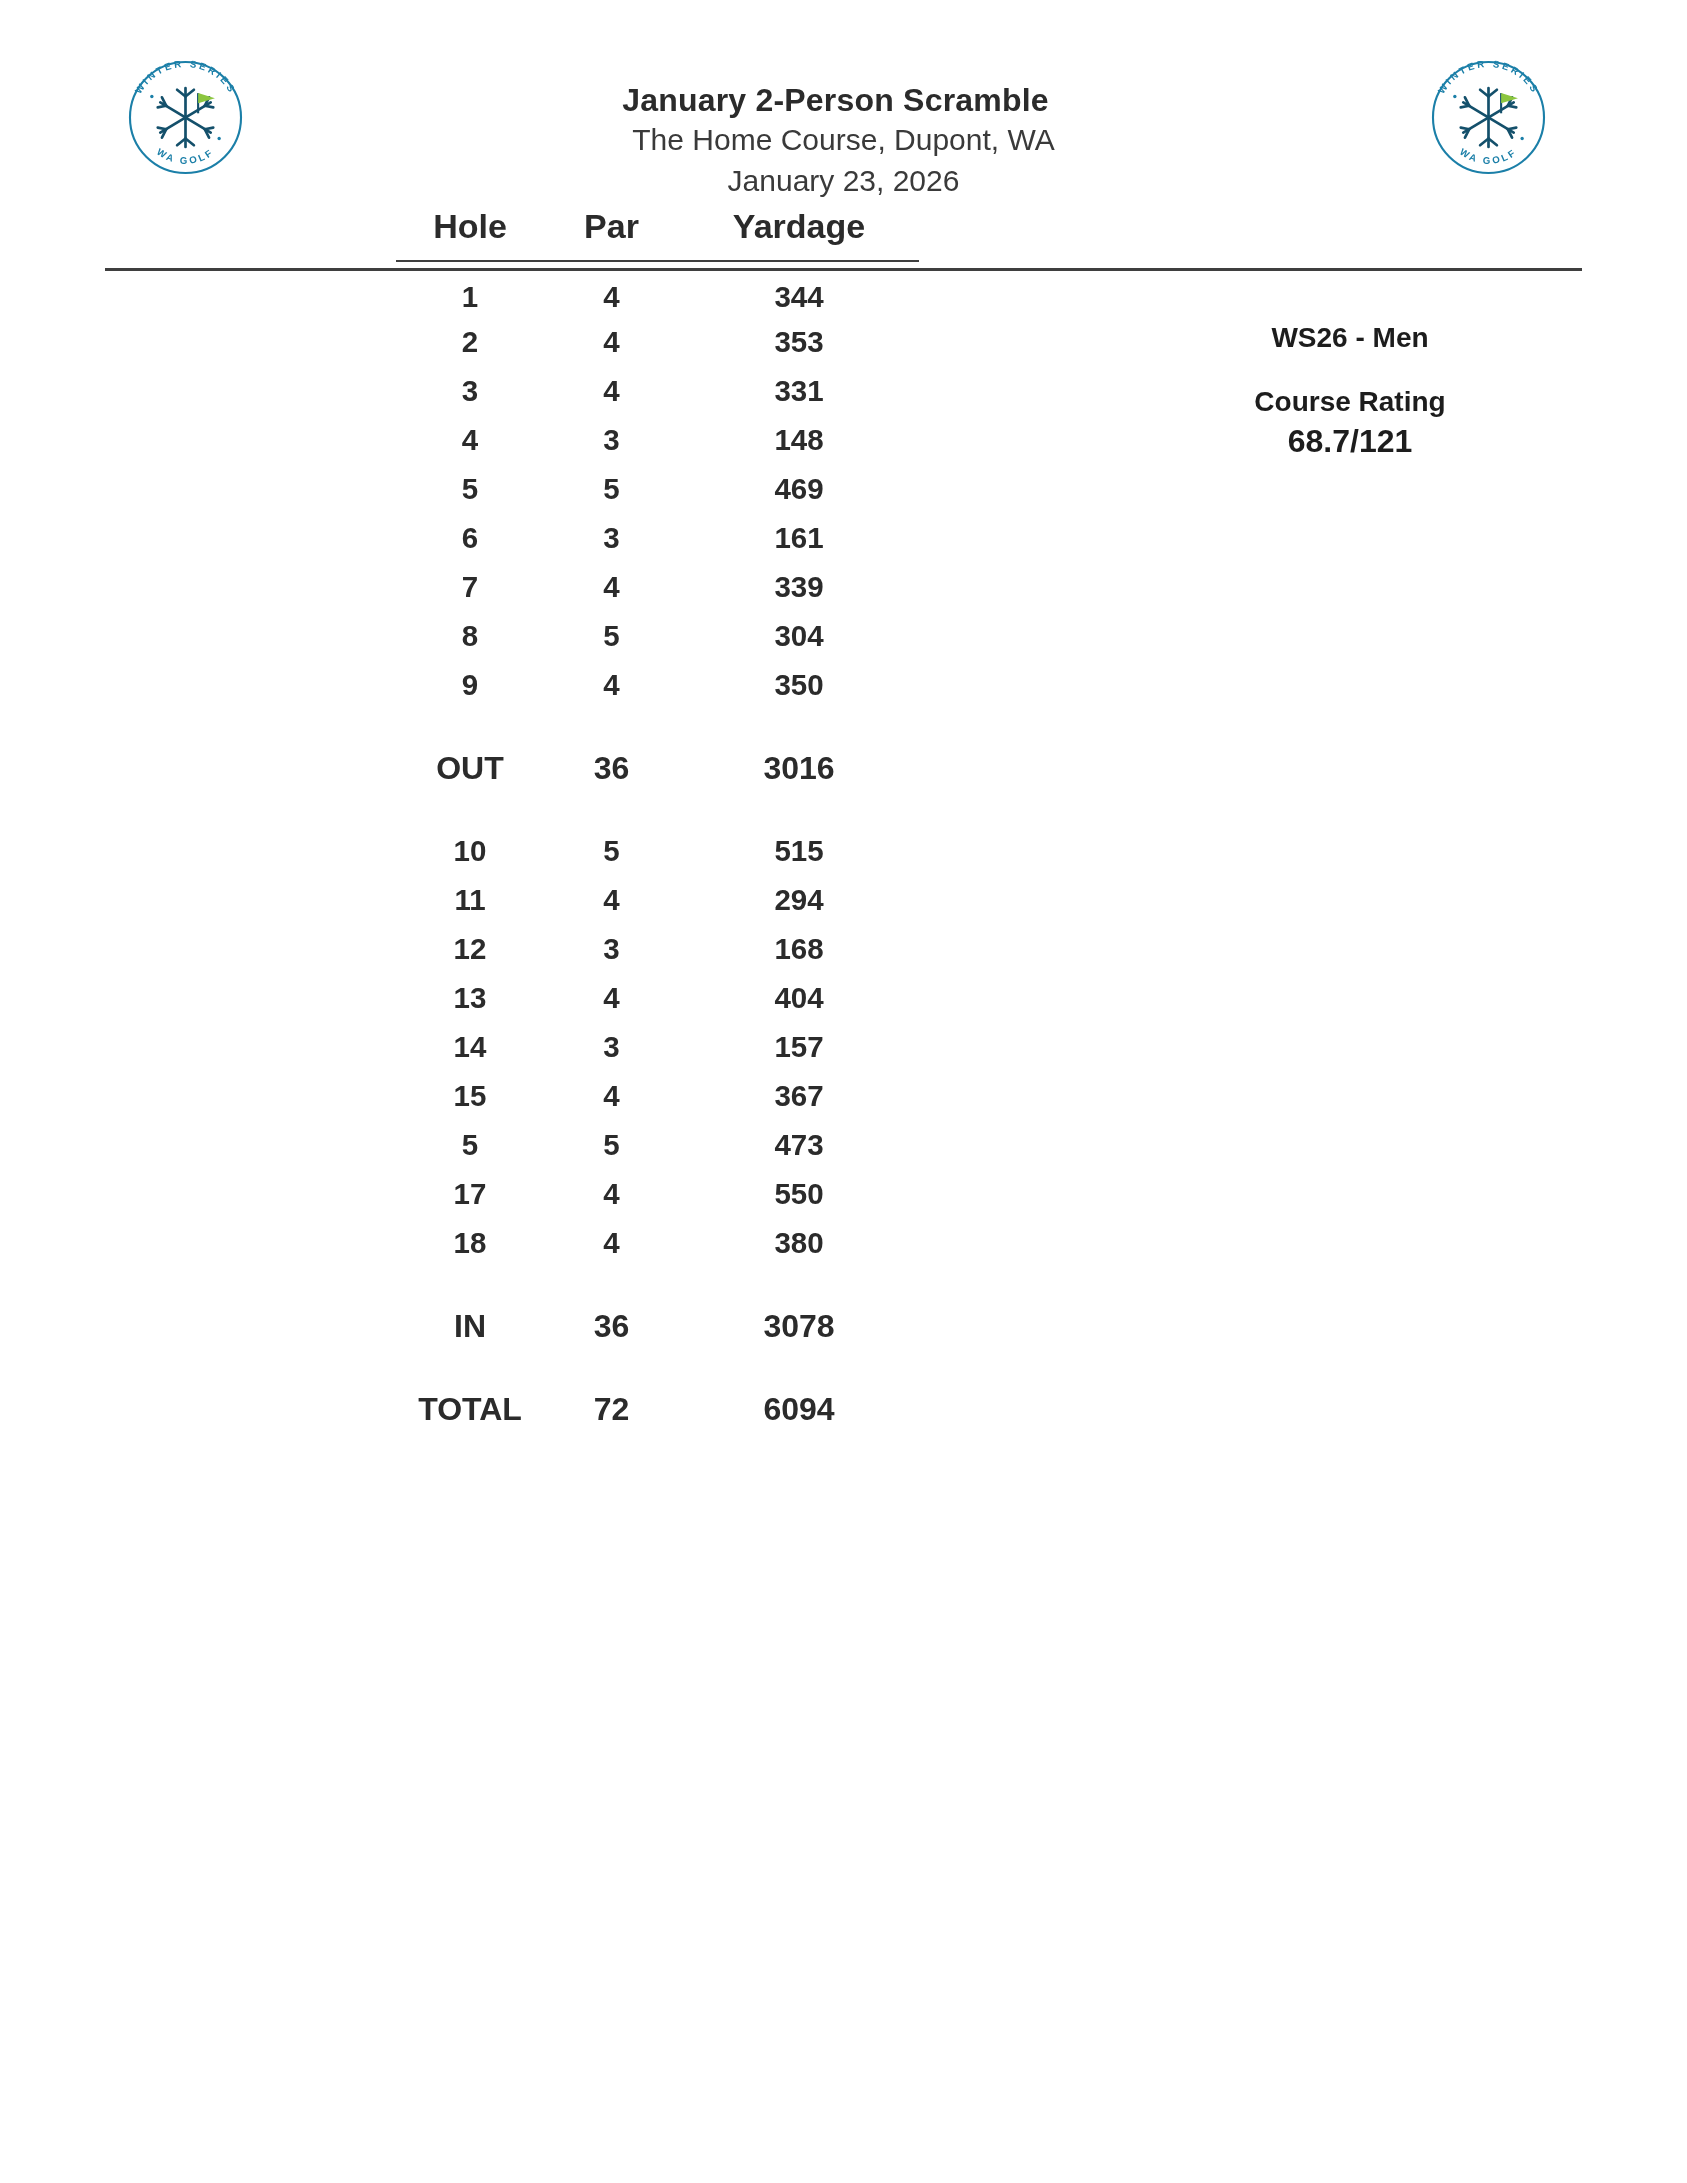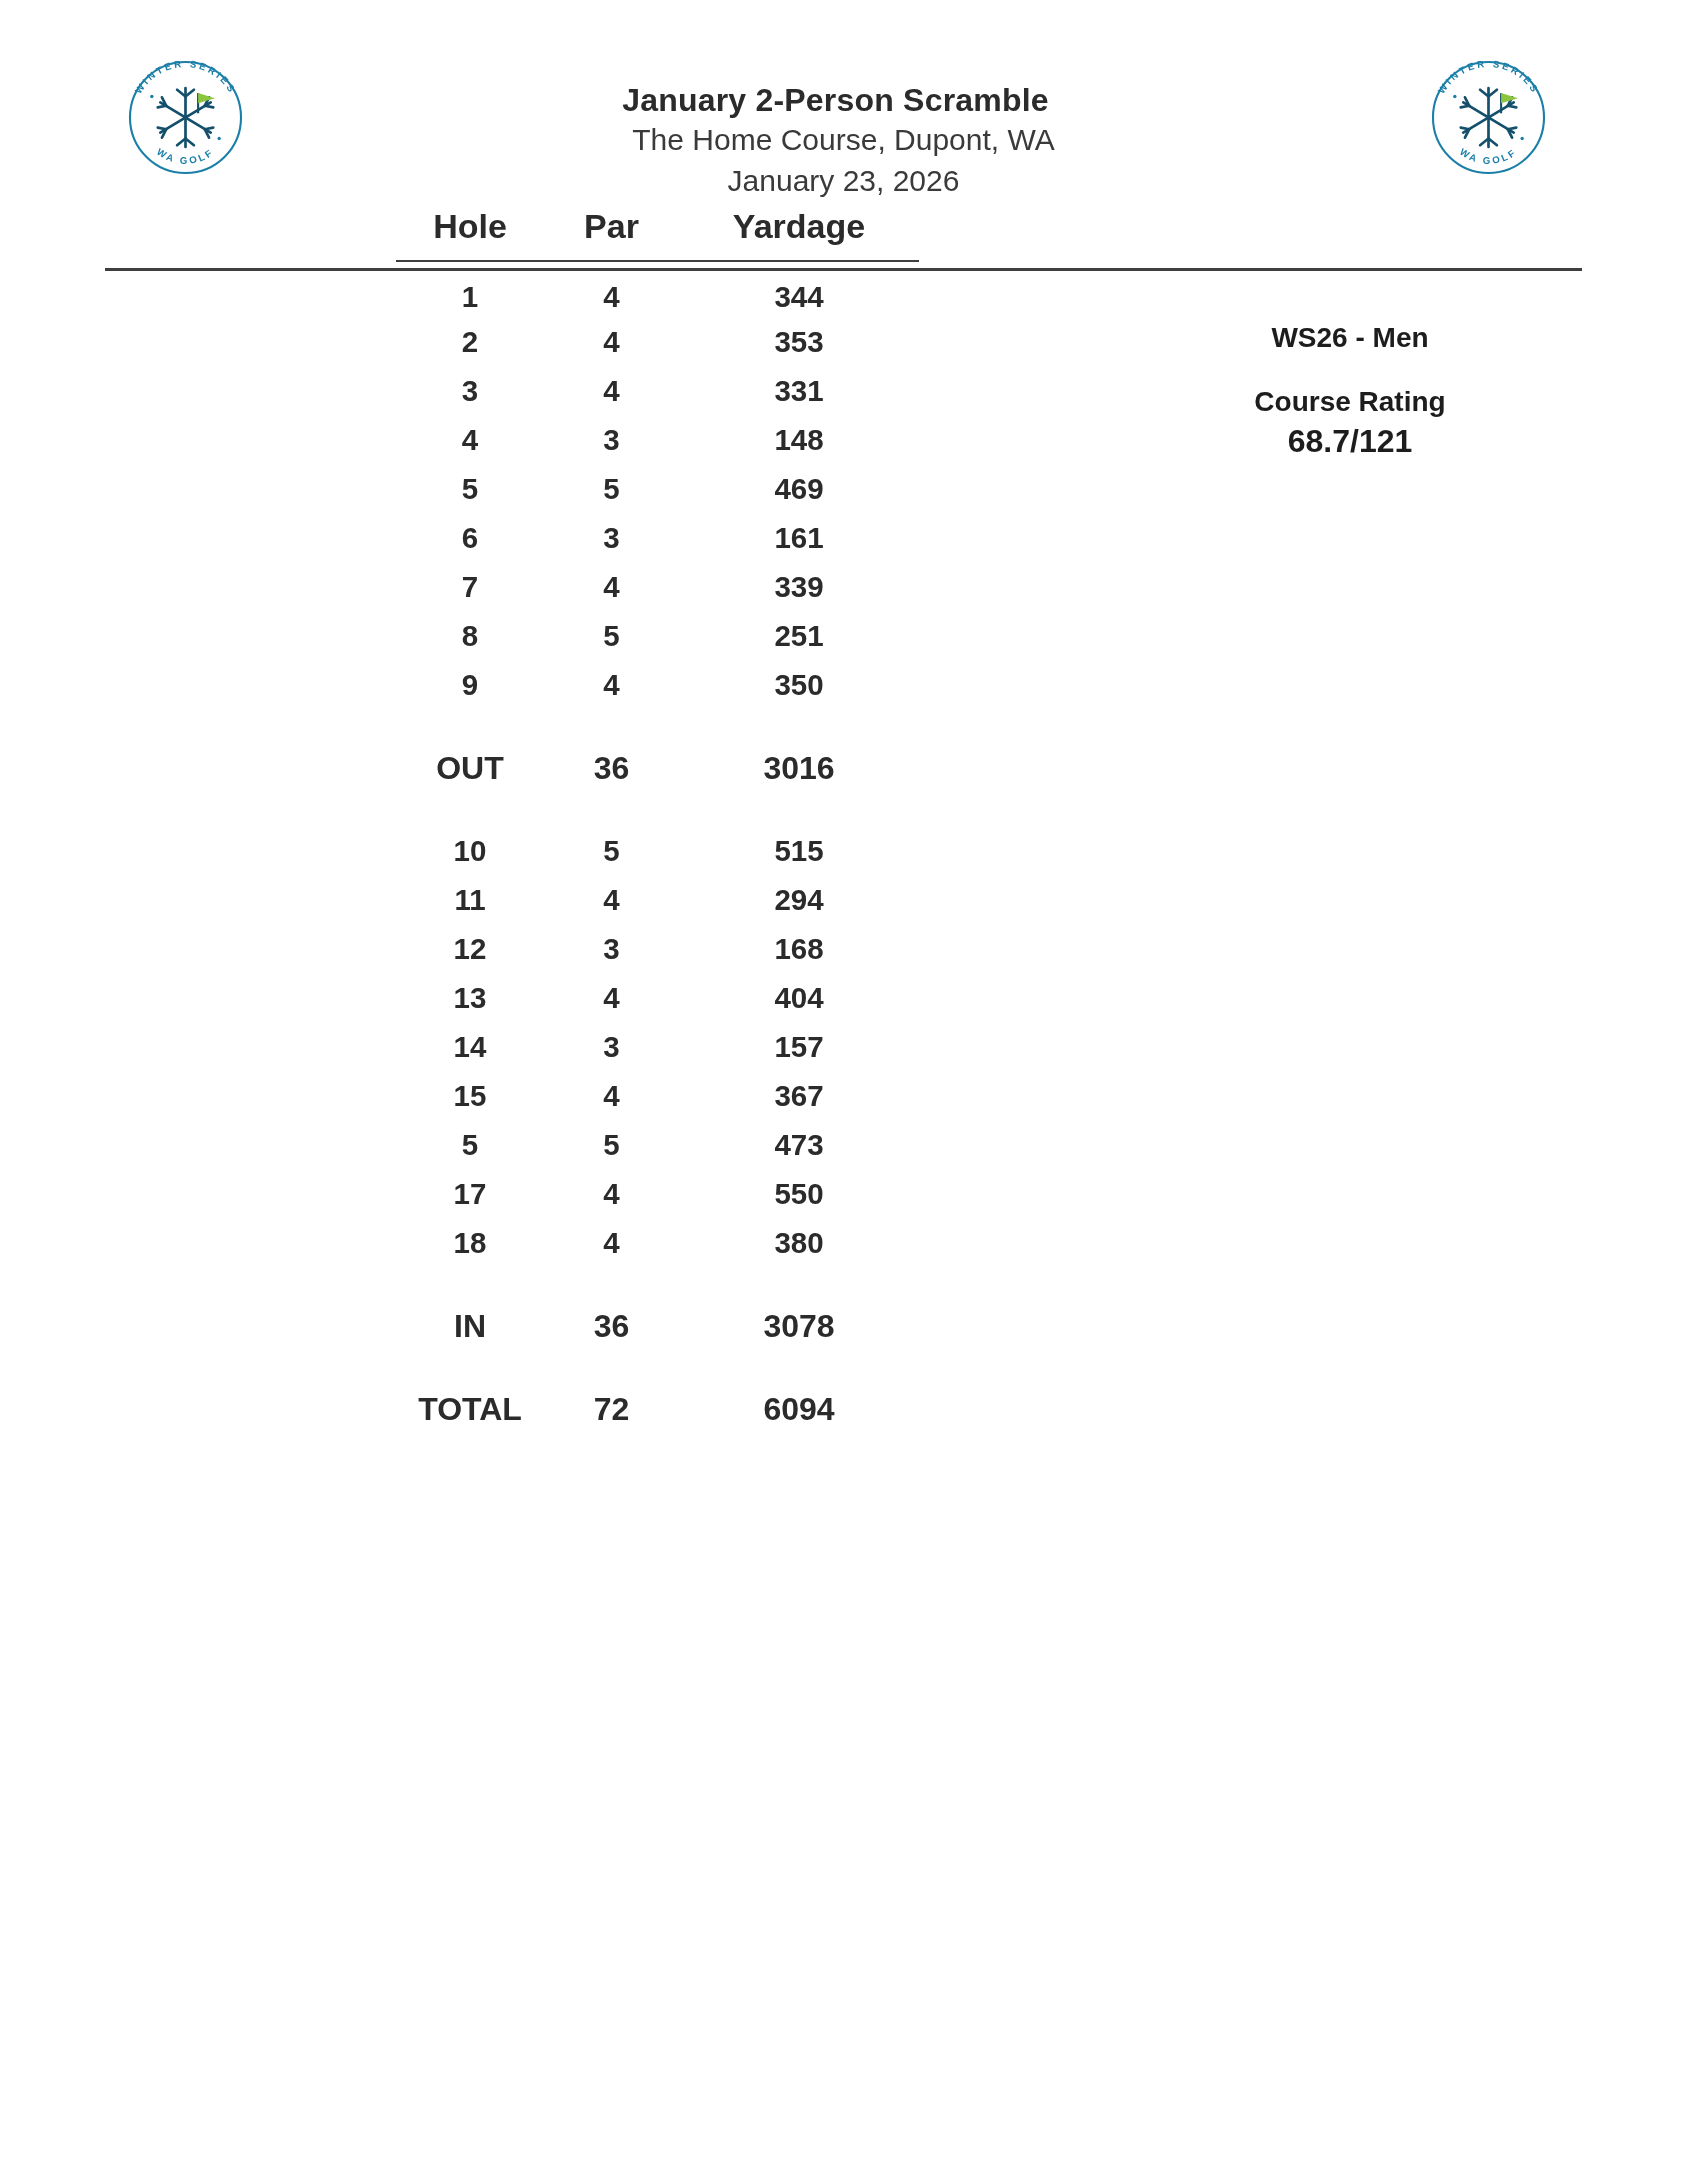--- a/index.html
+++ b/index.html
@@ -274,21 +274,21 @@
         <td class="col-yard">161</td>
       </tr>
       <tr>
         <td class="col-hole">7</td>
         <td class="col-par">4</td>
         <td class="col-yard">339</td>
       </tr>
       <tr>
         <td class="col-hole">8</td>
         <td class="col-par">5</td>
-        <td class="col-yard">251</td>
+        <td class="col-yard">304</td>
       </tr>
       <tr>
         <td class="col-hole">9</td>
         <td class="col-par">4</td>
         <td class="col-yard">350</td>
       </tr>
 
       <tr class="spacer">
           <td colspan="3"></td>
         </tr>

